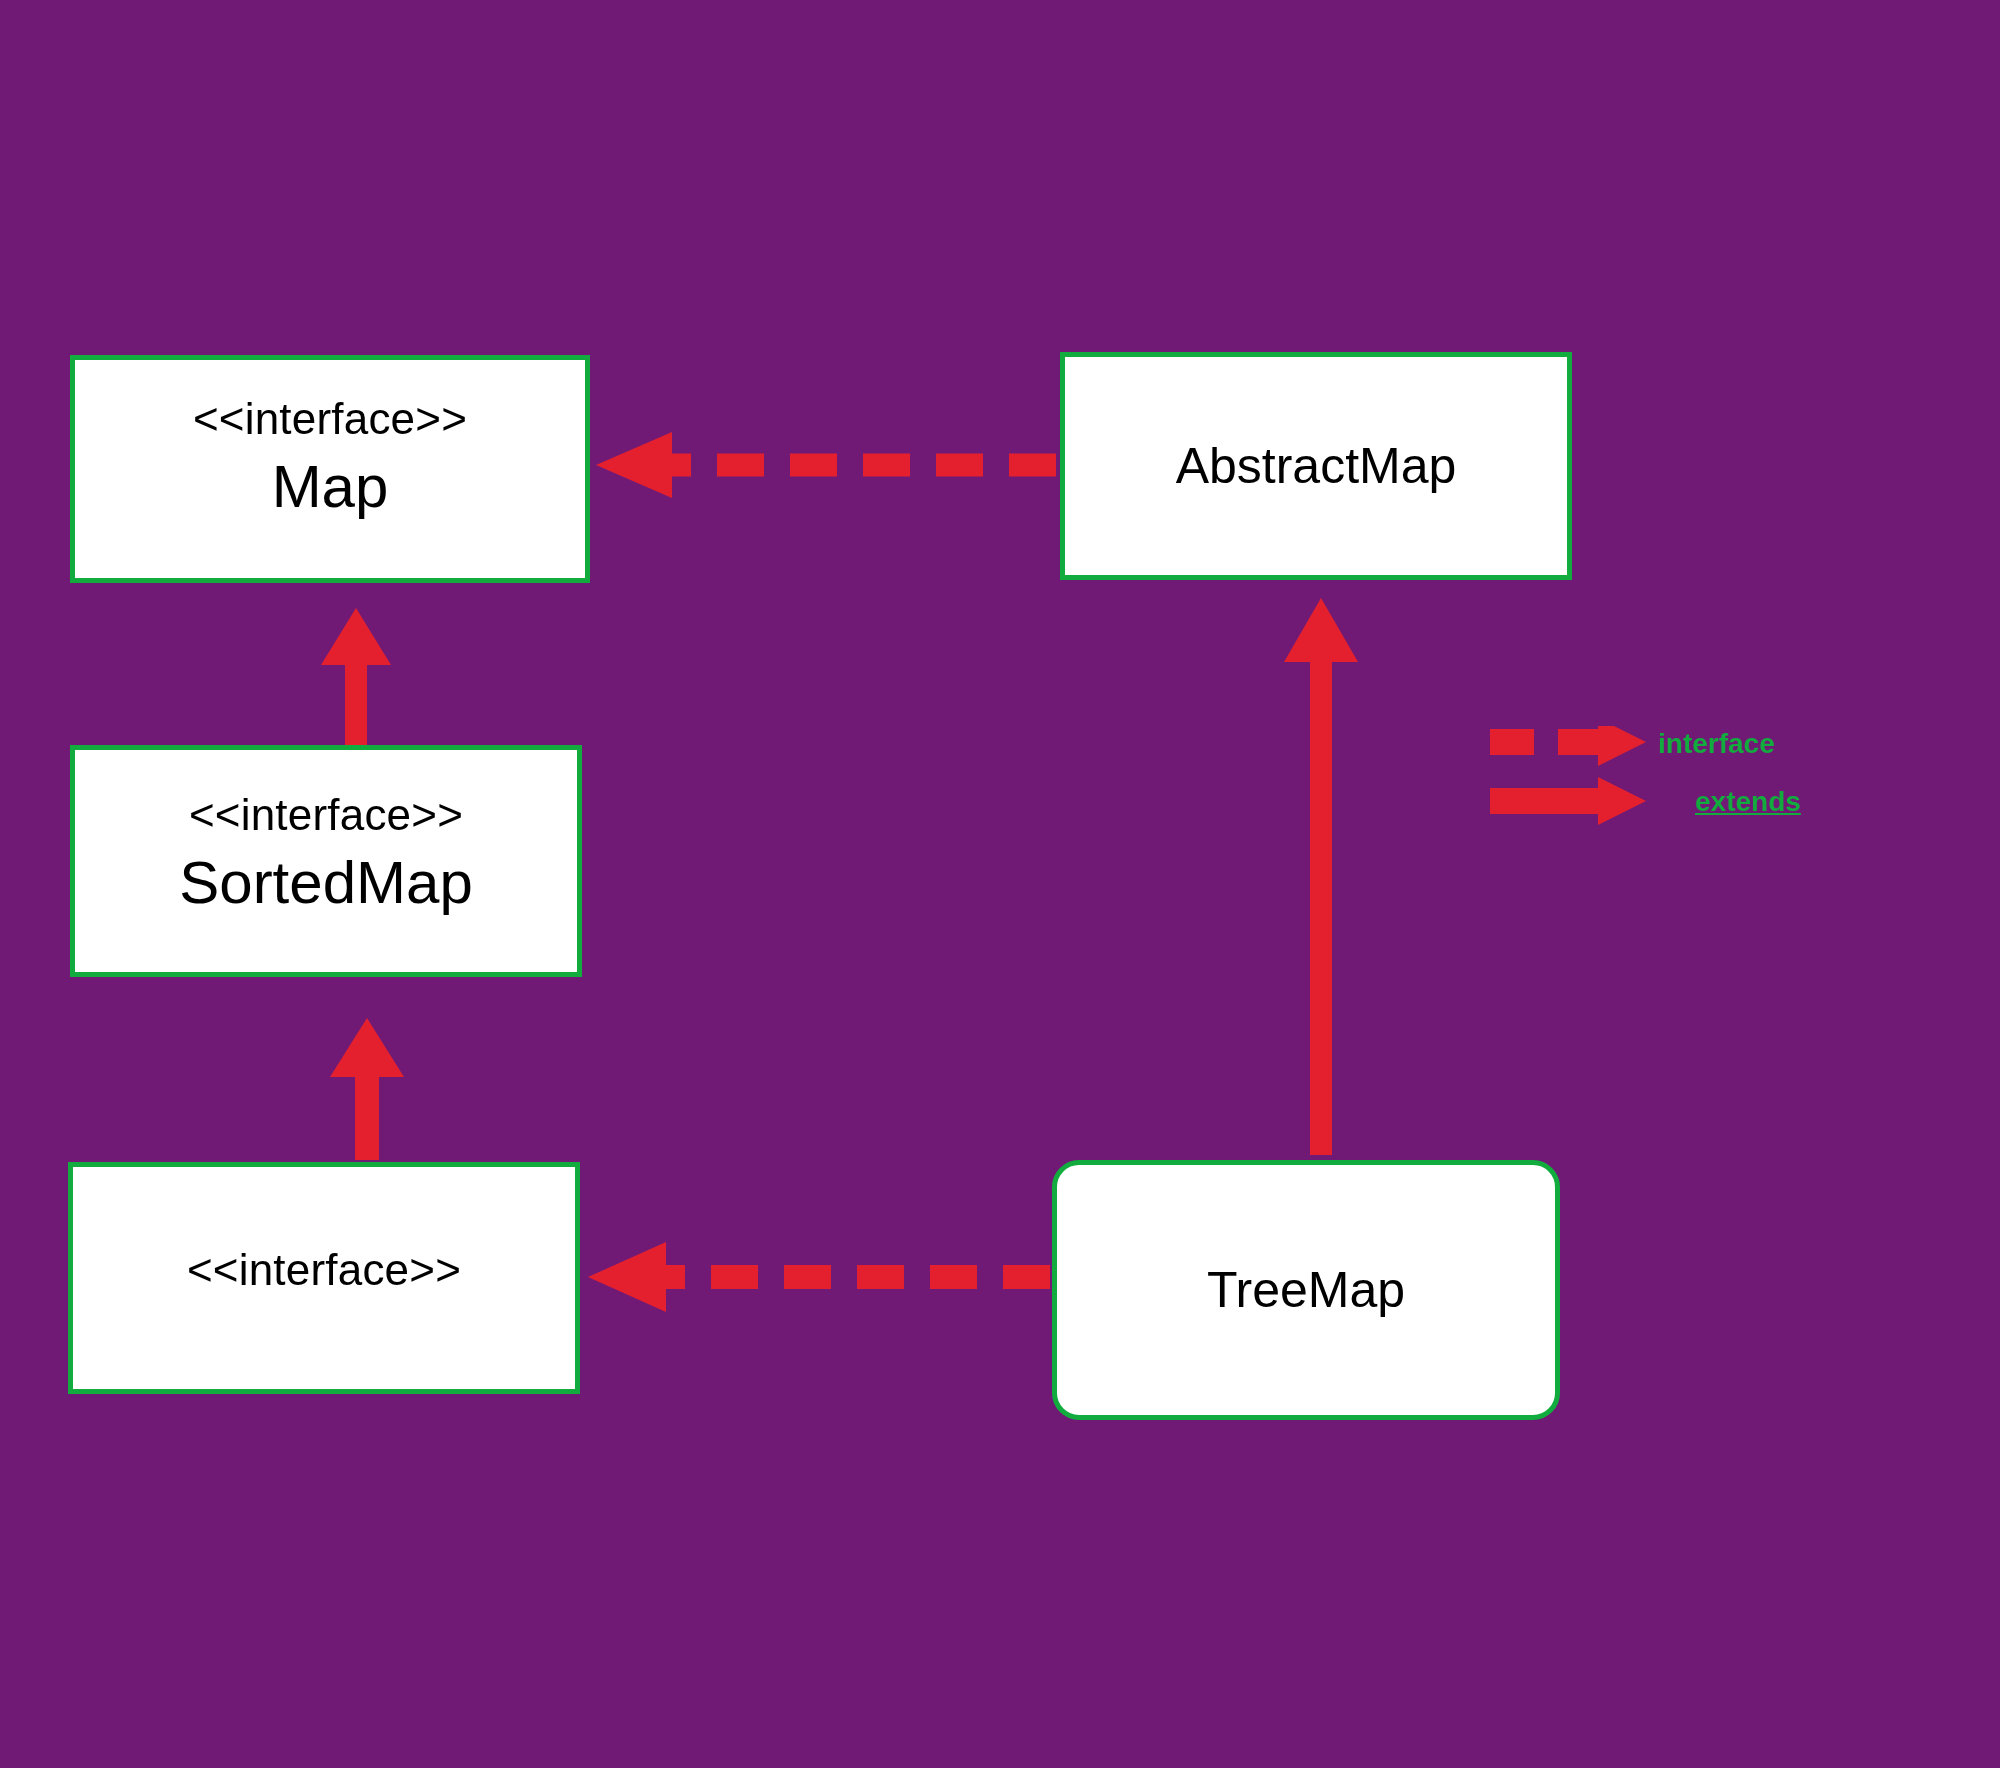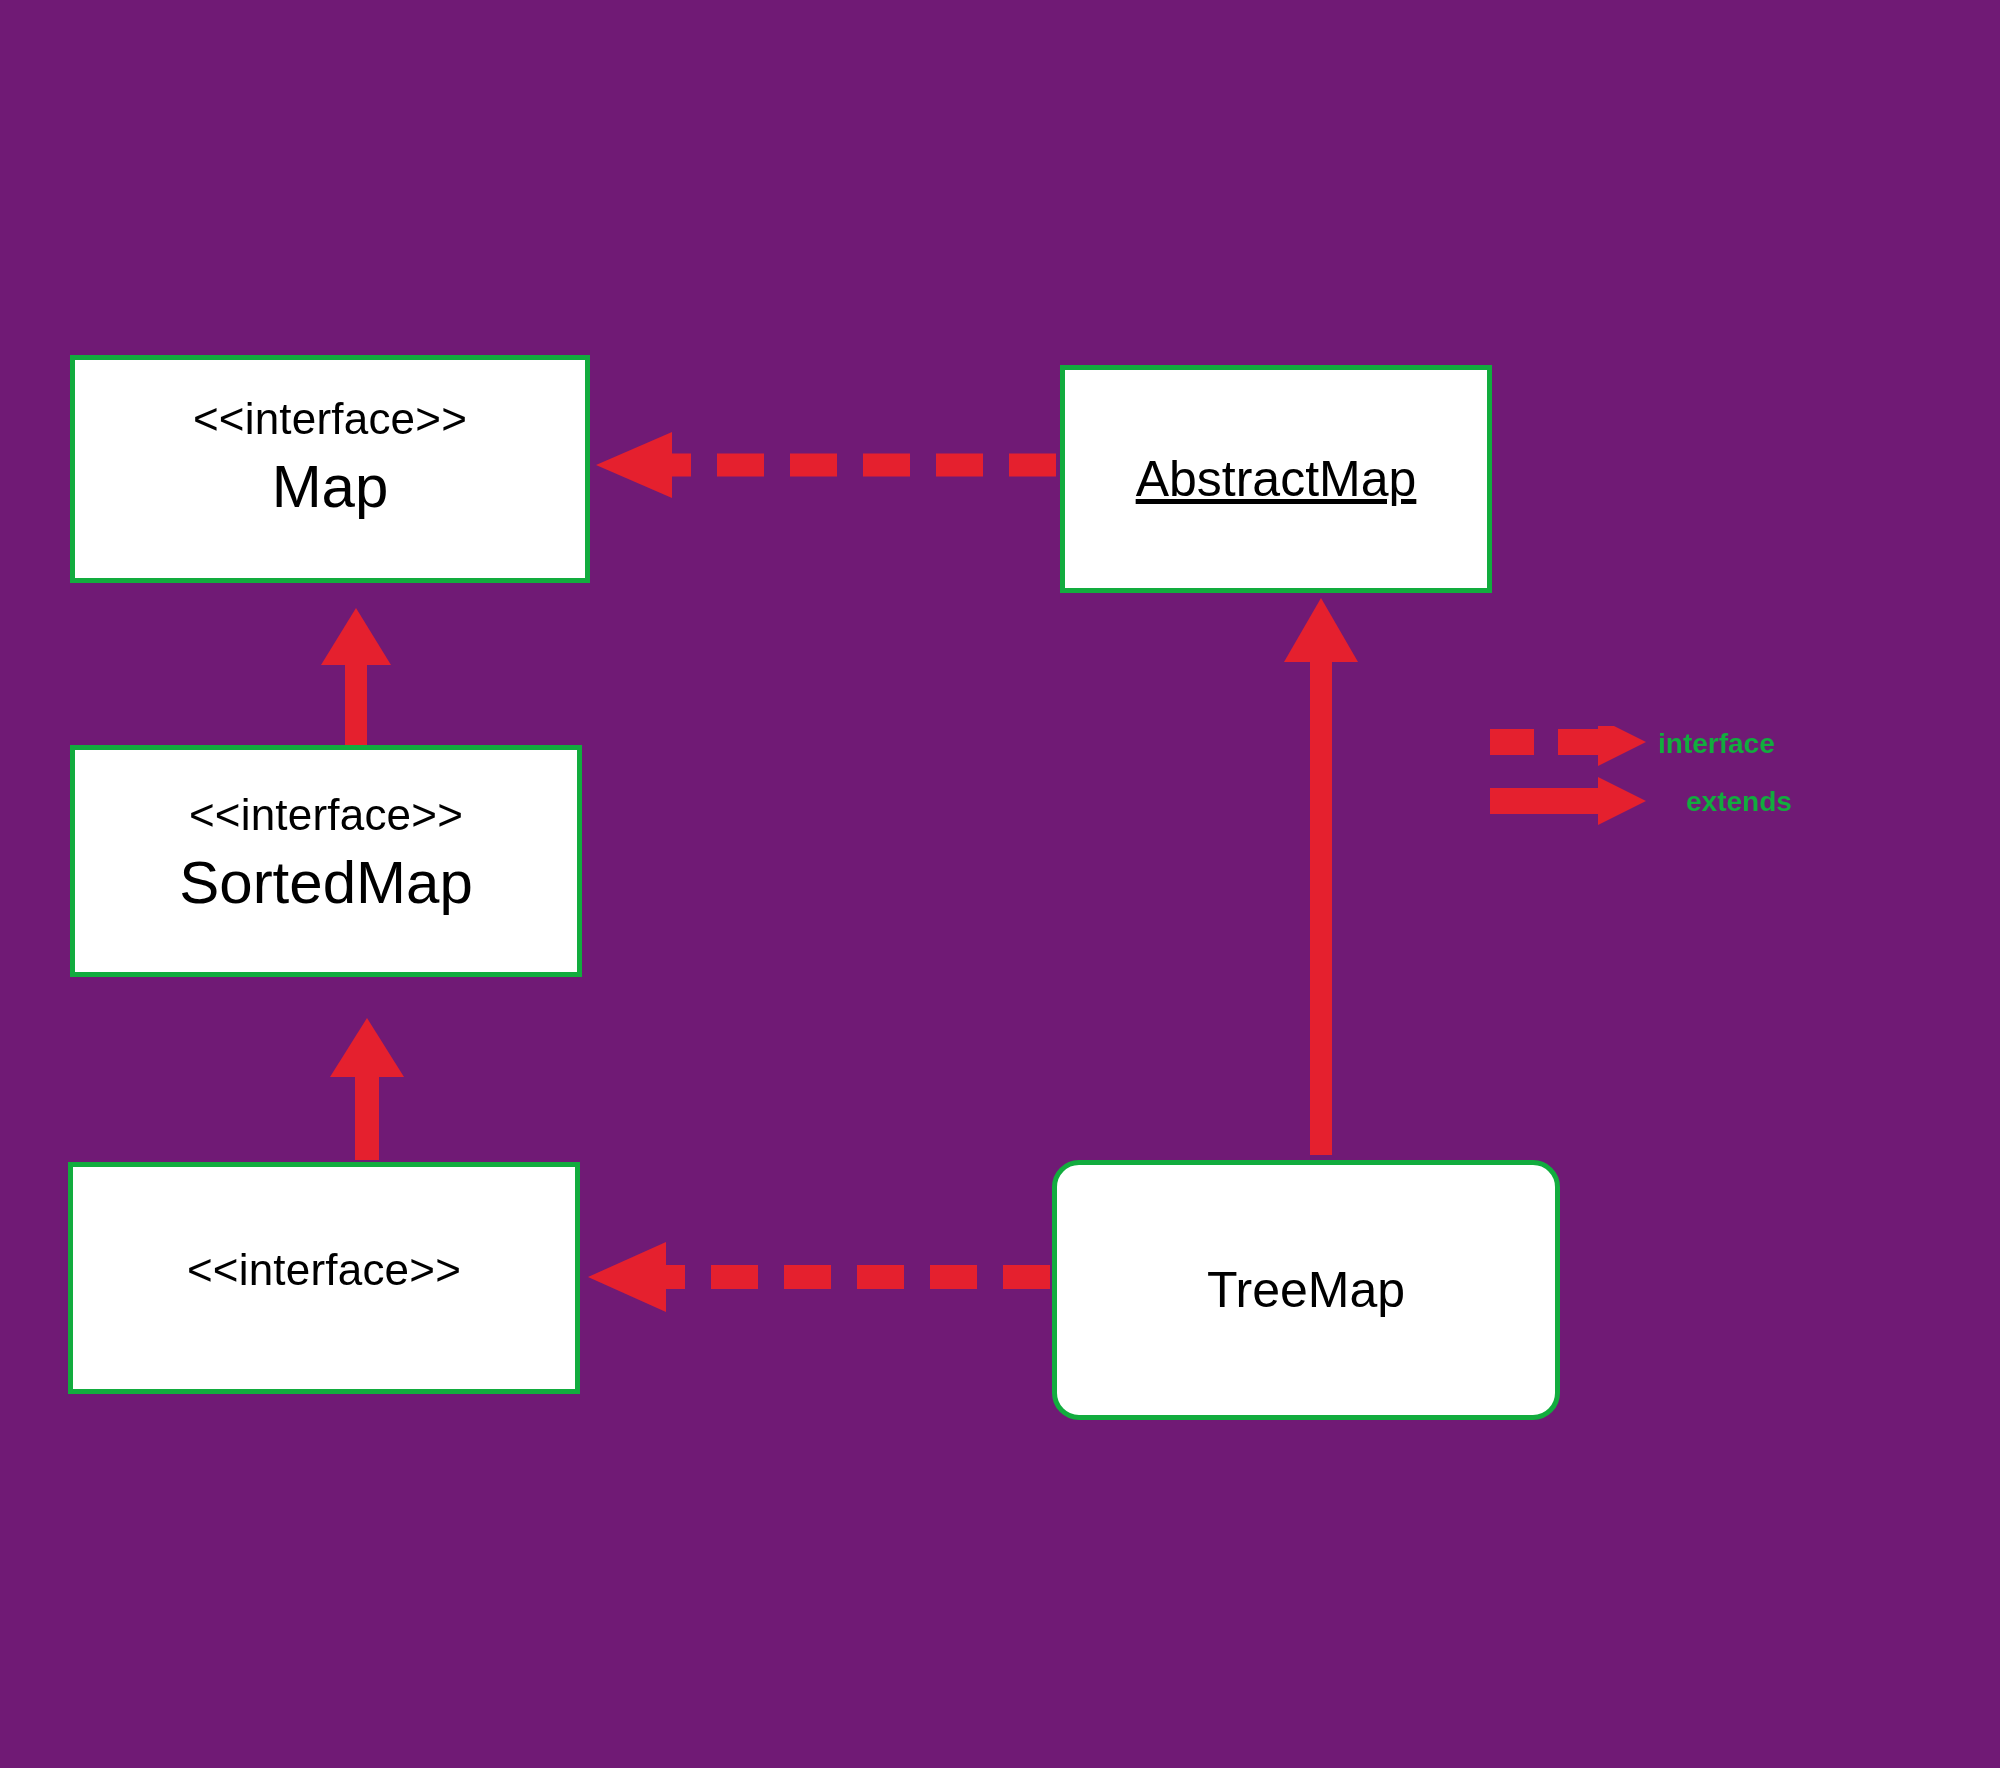--- a/index.html
+++ b/index.html
@@ -43,21 +43,21 @@
     color: #000000;
     line-height: 1.26;
     white-space: nowrap;
   }
   .uml-name.solo {
     font-size: 50px;
   }
 
   
   #box-map          { left: 70px;   top: 355px;  width: 520px; height: 228px; }
-  #box-abstractmap  { left: 1060px; top: 365px;  width: 432px; height: 228px; text-decoration: underline; }
+  #box-abstractmap  { left: 1060px; top: 352px;  width: 512px; height: 228px; }
   #box-sortedmap    { left: 70px;   top: 745px;  width: 512px; height: 232px; }
   #box-navigablemap { left: 68px;   top: 1162px; width: 512px; height: 232px; }
   #box-treemap      { left: 1052px; top: 1160px; width: 508px; height: 260px; border-radius: 27px; }
 
   
   #box-map .inner          { transform: translateY(-12px); }
   #box-sortedmap .inner    { transform: translateY(-8px); }
   #box-navigablemap .inner { transform: translateY(-8px); }
 
   
@@ -78,21 +78,21 @@
     width: 420px;
     height: 110px;
   }
   .legend-label {
     font-size: 28px;
     font-weight: bold;
     color: #12ac3e;
     white-space: nowrap;
   }
   #legend-label-implements { position: absolute; left: 172px; top: 2px; }
-  #legend-label-extends    { position: absolute; left: 200px; top: 60px; }
+  #legend-label-extends    { position: absolute; left: 209px; top: 60px; text-decoration: underline; }
 </style>
 </head>
 <body>
 
 <div id="canvas">
 
   <svg id="arrow-layer" viewBox="0 0 2000 1768" width="2000" height="1768" xmlns="http://www.w3.org/2000/svg">
 
      Map  (dashed, pointing LEFT) --&gt;
     <g>

